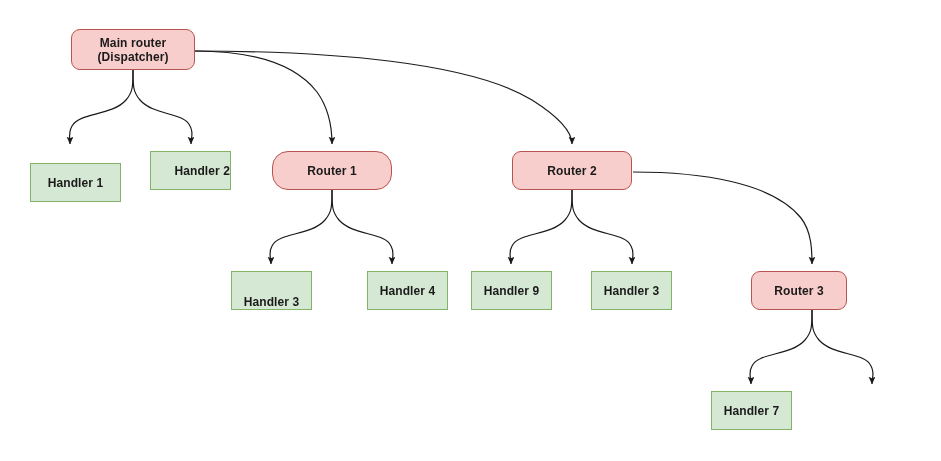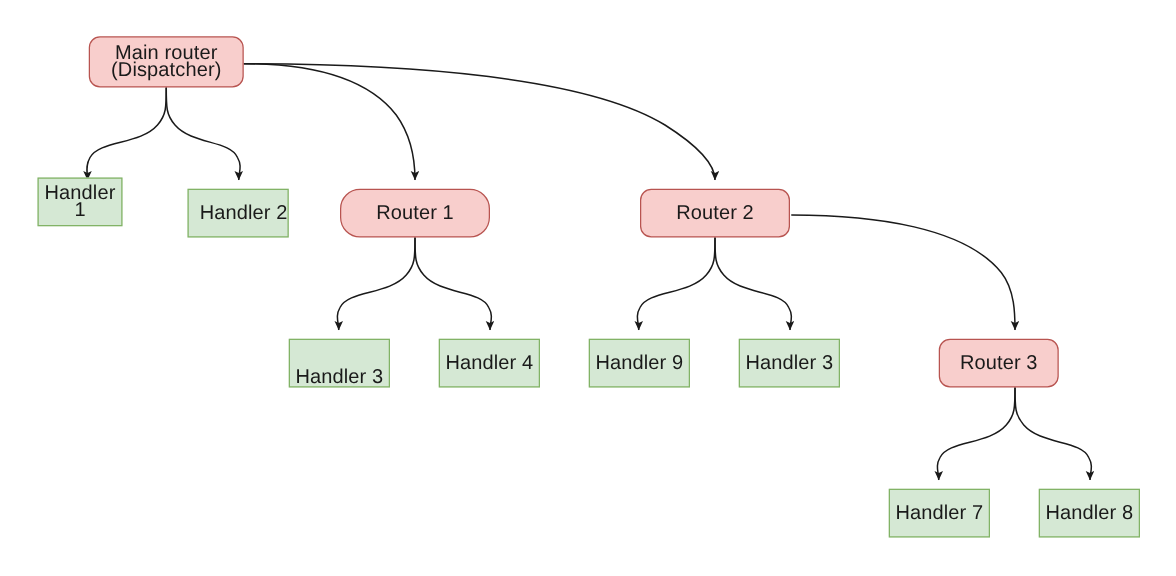--- a/index.html
+++ b/index.html
@@ -24,26 +24,27 @@
     width: 941px;
     height: 461px;
   }
   .node {
     position: absolute;
     box-sizing: border-box;
     display: flex;
     align-items: center;
     justify-content: center;
     text-align: center;
-    font-size: 16px;
+    font-size: 12px;
     line-height: 14px;
     color: #1a1a1a;
     letter-spacing: 0.1px;
     white-space: pre-line;
     z-index: 2;
+    font-weight: bold;
   }
   .node-router {
     background: #f8cecc;
     border: 1px solid #b85450;
     border-radius: 9px;
   }
   .node-handler {
     background: #d5e8d4;
     border: 1px solid #82b366;
     border-radius: 0px;
@@ -89,57 +90,54 @@
 
       <path d="M812,310 C812,326 812,332 819,340 C833,356 865,352 871,366 C875,373 872,378 872,384" marker-end="url(#arrow)"></path>
     </g>
   </svg>
 
   <div class="node node-router" style="left:71px; top:29px; width:124px; height:41px;">
     <span class="node-label">Main router
 (Dispatcher)</span>
   </div>
 
-  <div class="node node-handler" style="left:30px; top:142px; width:68px; height:39px;">
+  <div class="node node-handler" style="left:30px; top:163px; width:91px; height:39px;">
     <span class="node-label">Handler 1</span>
   </div>
 
   <div class="node node-handler" style="left:150px; top:151px; width:81px; height:39px;justify-content:flex-end;">
     <span class="node-label">Handler 2</span>
   </div>
 
   <div class="node node-router" style="left:272px; top:151px; width:120px; height:39px;border-radius:16px;">
     <span class="node-label">Router 1</span>
   </div>
 
   <div class="node node-router" style="left:512px; top:151px; width:120px; height:39px;">
     <span class="node-label">Router 2</span>
   </div>
 
   <div class="node node-handler" style="left:231px; top:271px; width:81px; height:39px;align-items:flex-end;">
     <span class="node-label">Handler 3</span>
   </div>
 
-  <div class="node node-handler" style="left:351px; top:271px; width:81px; height:39px;align-items:center;">
+  <div class="node node-handler" style="left:367px; top:271px; width:81px; height:39px;align-items:center;">
     <span class="node-label">Handler 4</span>
   </div>
 
   <div class="node node-handler" style="left:471px; top:271px; width:81px; height:39px;">
     <span class="node-label">Handler 9</span>
   </div>
 
   <div class="node node-handler" style="left:591px; top:271px; width:81px; height:39px;">
     <span class="node-label">Handler 3</span>
   </div>
 
   <div class="node node-router" style="left:751px; top:271px; width:96px; height:39px;">
     <span class="node-label">Router 3</span>
   </div>
 
   <div class="node node-handler" style="left:711px; top:391px; width:81px; height:39px;">
     <span class="node-label">Handler 7</span>
   </div>
 
-  <div class="node node-handler" style="left:831px; top:391px; width:81px; height:39px;">
-    <span class="node-label">Handler 8</span>
-  </div>
 
 </div>
 
 </body></html>

